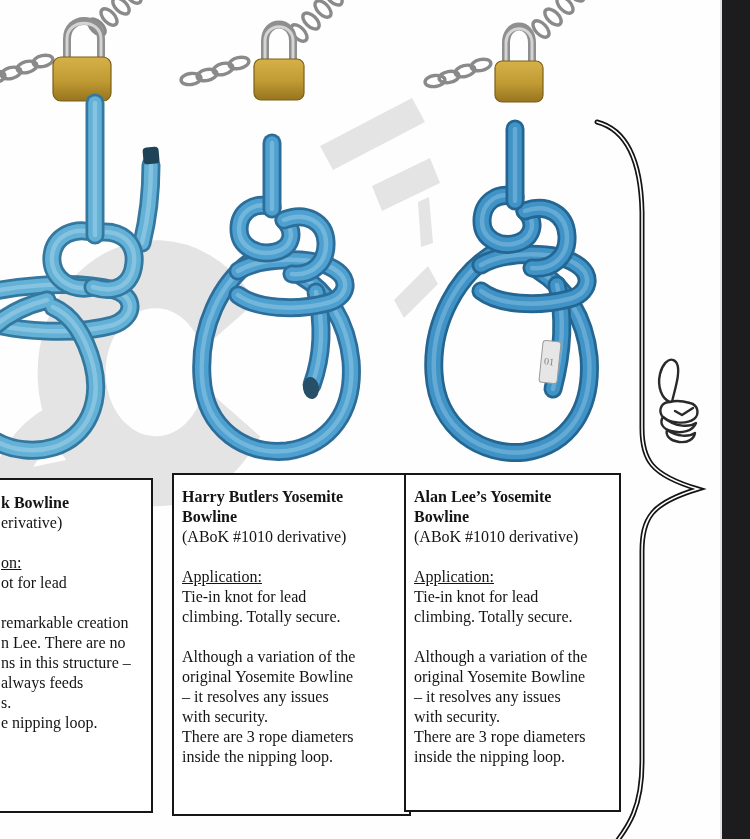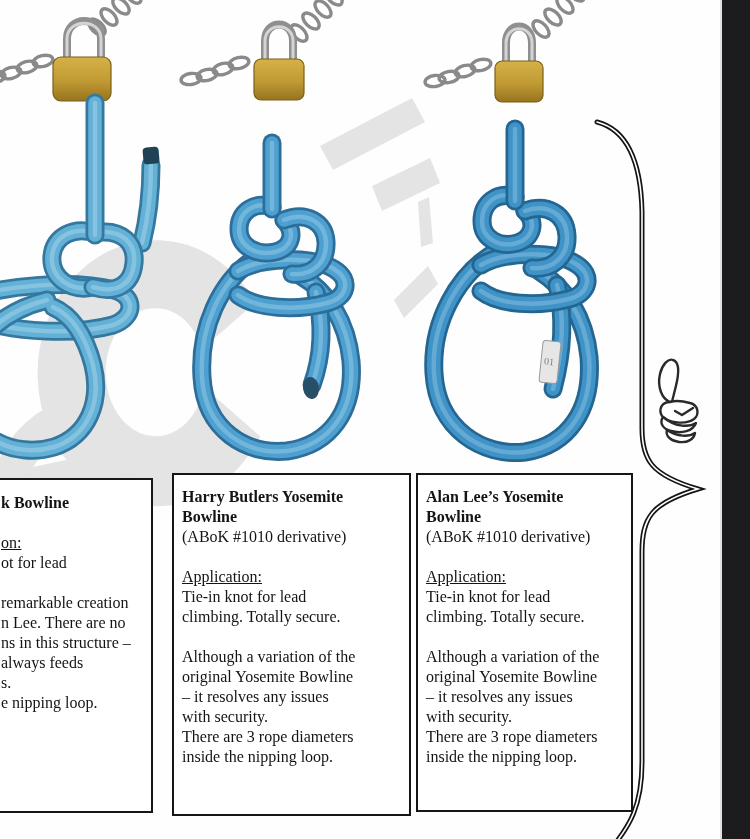--- a/index.html
+++ b/index.html
@@ -25,21 +25,21 @@
   .shackle-outer{fill:none;stroke:#8f8f8f;stroke-width:8px;}
   .shackle-inner{fill:none;stroke:#d4d4d4;stroke-width:3px;}
   .lockbody{stroke:#7c5f16;stroke-width:1.2px;}
 
   
   .kbox{position:absolute;background:#fff;border:2px solid #161616;box-sizing:border-box;
         overflow:hidden;z-index:2;color:#141414;
         font:16px/20px "Liberation Serif", serif;padding:12px 4px 0 8px;}
   #box-left{left:0;top:478px;width:153px;height:335px;border-left:none;padding-left:1px;padding-top:13px;}
   #box-mid{left:172px;top:473px;width:239px;height:343px;}
-  #box-right{left:416px;top:473px;width:217px;height:339px;}
+  #box-right{left:404px;top:473px;width:217px;height:339px;}
   .line{white-space:nowrap;height:20px;}
   .b{font-weight:bold;}
   .u{text-decoration:underline;}
   .indent{padding-left:10px;}
 
   
   #brace{position:absolute;left:0;top:0;z-index:3;pointer-events:none;}
   #thumb{position:absolute;left:646px;top:355px;z-index:3;}
   #thumb path{fill:#fff;stroke:#2a2a2a;stroke-width:2.4px;stroke-linejoin:round;stroke-linecap:round;}
   #thumb .crease{fill:none;}
@@ -270,20 +270,21 @@
   <svg id="thumb" width="62" height="92" viewBox="0 0 62 92">
     <path d="M24,47 C16,44 11,32 14,19 C16,10 22,3 27,5 C33,7 33,16 31,26 C29,36 27,42 26,47 Z"></path>
     <path d="M24,47 C16,47 12,54 16,61 C22,68 40,70 48,64 C54,59 52,50 44,48 C37,46 30,45 24,47 Z"></path>
     <path class="crease" d="M29,56 l7,4 l11,-7"></path>
     <path d="M17,62 C13,68 17,74 25,76 C36,79 47,76 50,68 C44,72 30,73 17,62 Z"></path>
     <path d="M21,75 C19,81 25,86 33,87 C42,88 48,84 49,78 C43,82 31,82 21,75 Z"></path>
   </svg>
 
   <div id="box-left" class="kbox">
     <div class="line b">k Bowline</div>
+    <div class="line">erivative)</div>
     <div class="line"></div>
     <div class="line"><span class="u">on:</span></div>
     <div class="line">ot for lead</div>
     <div class="line"></div>
     <div class="line">remarkable creation</div>
     <div class="line">n Lee. There are no</div>
     <div class="line">ns in this structure –</div>
     <div class="line">always feeds</div>
     <div class="line">s.</div>
     <div class="line">e nipping loop.</div>

